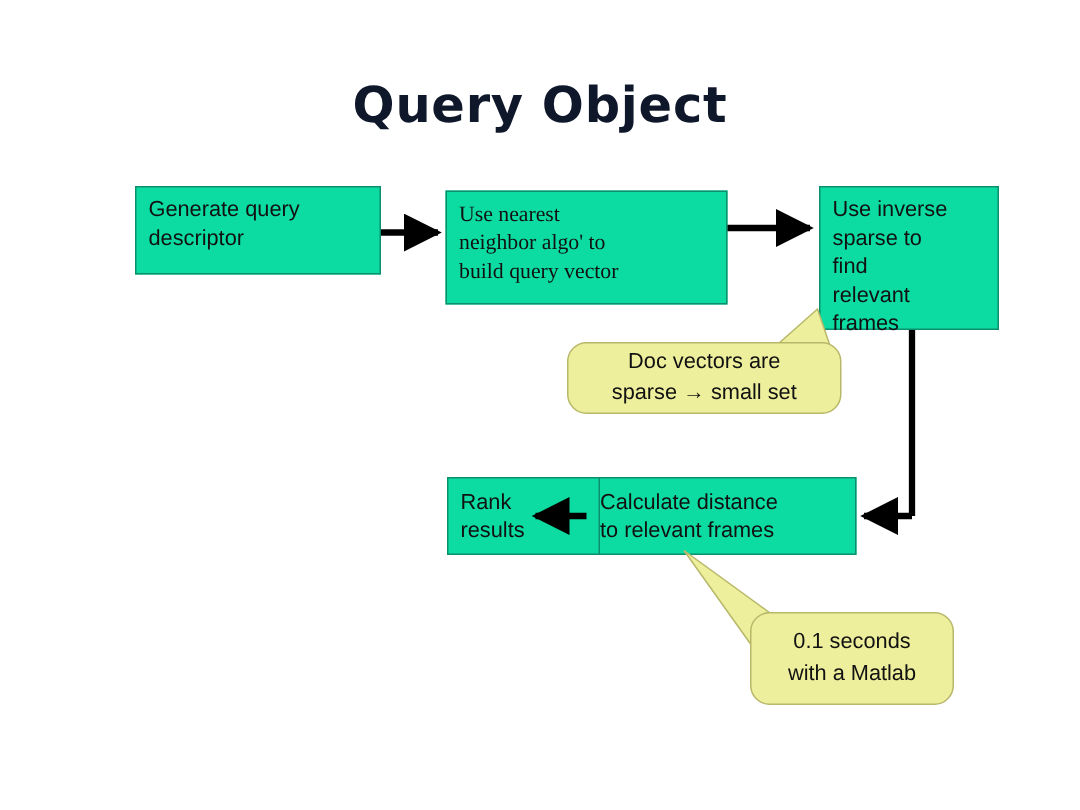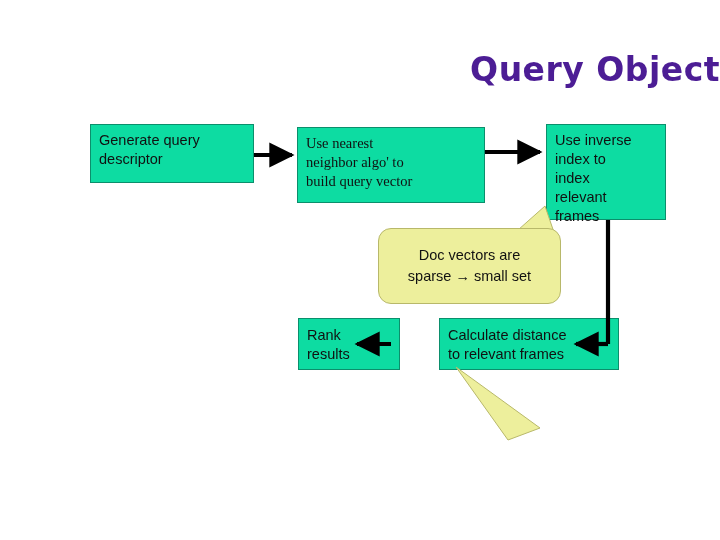--- a/index.html
+++ b/index.html
@@ -20,25 +20,25 @@
     left: 0; top: 0;
     width: 720px;
     height: 540px;
     background: #ffffff;
   }
   #slide-title {
     position: absolute;
     left: 0;
     top: 50px;
     width: 720px;
-    text-align: right;
+    text-align: center;
     font-size: 33px;
     font-weight: bold;
     letter-spacing: 0.5px;
-    color: #4c1d95;
+    color: #0f172a;
     font-family: "DejaVu Sans", sans-serif;
   }
   .proc-box {
     position: absolute;
     background: #0DDCA2;
     border: 1px solid #0B8F6C;
     box-sizing: border-box;
     font-size: 14.5px;
     line-height: 19px;
     color: #111111;
@@ -109,32 +109,34 @@
   </svg>
 
   <div class="proc-box" style="left:90px; top:124px; width:164px; height:59px;">Generate  query
 descriptor</div>
 
   <div class="proc-box" style="left:297px; top:127px; width:188px; height:76px;font-family:Liberation Serif, serif;">Use nearest
 neighbor algo' to
 build query vector</div>
 
   <div class="proc-box" style="left:546px; top:124px; width:120px; height:96px;">Use inverse
-index to index
+sparse to find
 relevant
 frames</div>
 
-  <div class="proc-box" style="left:391px; top:318px; width:180px; height:52px; display:flex; flex-direction:column; justify-content:center;margin-left:48px;">Calculate distance
+  <div class="proc-box" style="left:391px; top:318px; width:180px; height:52px; display:flex; flex-direction:column; justify-content:center;">Calculate distance
 to relevant frames</div>
 
   <div class="proc-box" style="left:250px; top:318px; width:102px; height:52px; display:flex; flex-direction:column; justify-content:center;margin-left:48px;">Rank
 results</div>
 
   <svg class="tails" viewBox="0 0 720 540">
     <polygon points="545,206 500,246 560,250" fill="#EDEF9C" stroke="#B8B86A" stroke-width="1"></polygon>
     <polygon points="456,367 540,428 508,440" fill="#EDEF9C" stroke="#B8B86A" stroke-width="1"></polygon>
   </svg>
 
-  <div class="callout" style="left:378px; top:228px; width:183px; height:76px;">Doc vectors are
+  <div class="callout" style="left:378px; top:228px; width:183px; height:48px;">Doc vectors are
 sparse → small set</div>
 
+  <div class="callout" style="left:500px; top:408px; width:136px; height:62px;">0.1 seconds
+with a Matlab</div>
 
 </div>
 
 </body></html>

